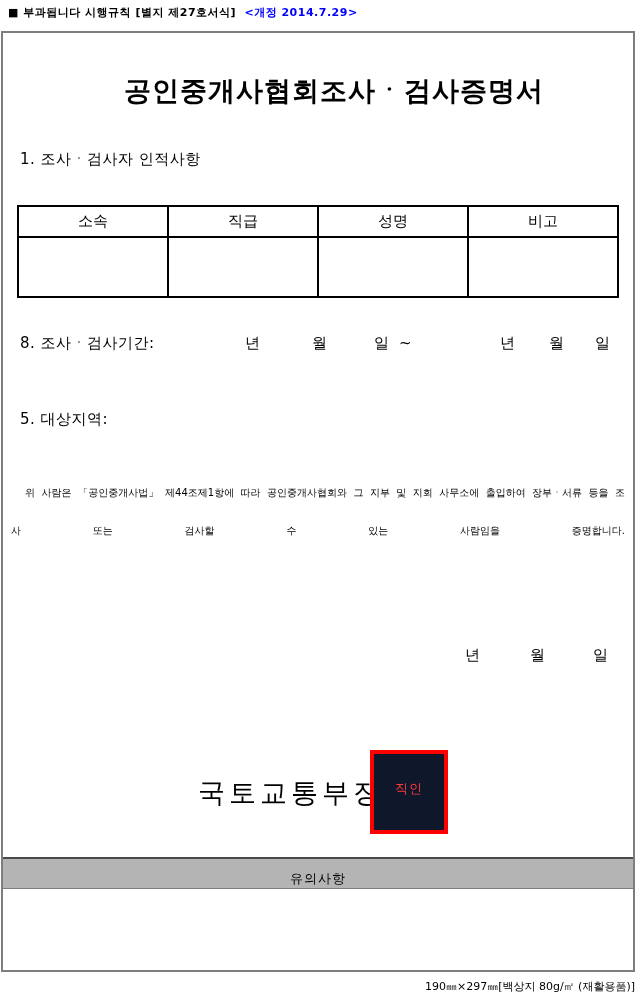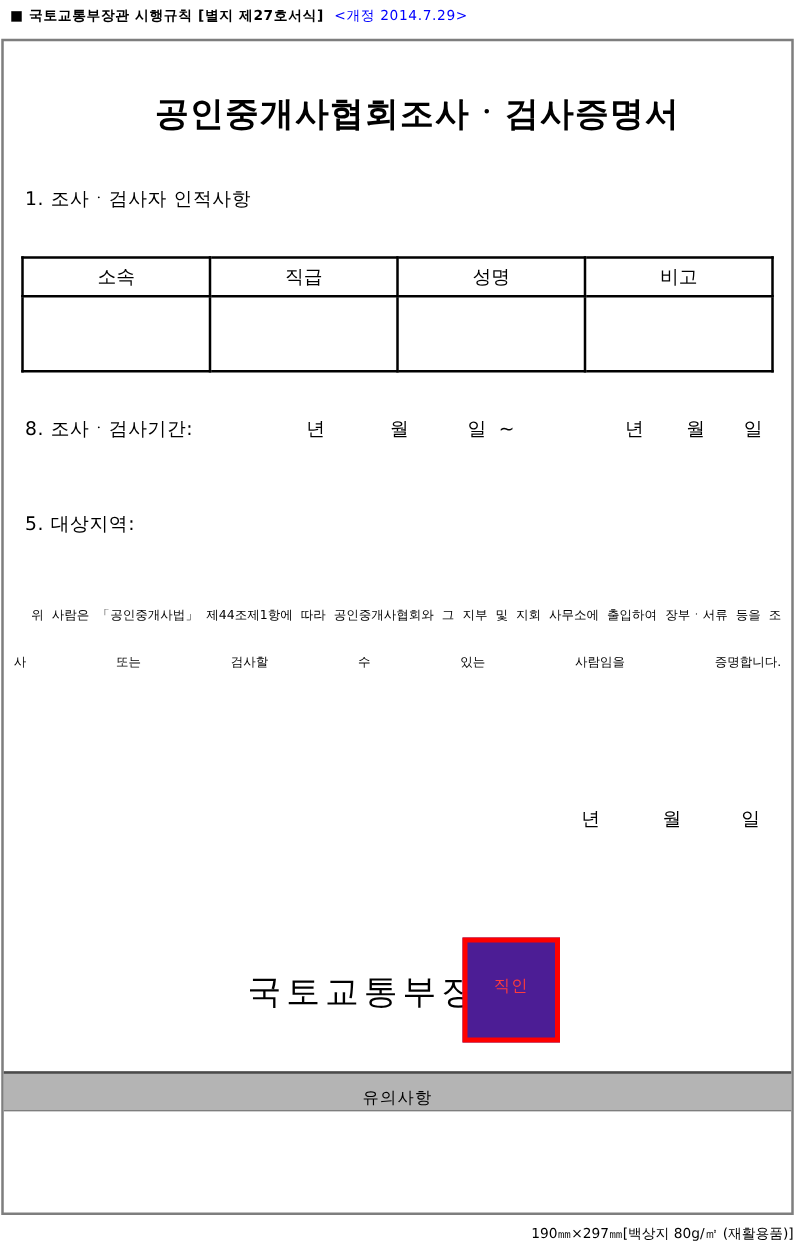--- a/index.html
+++ b/index.html
@@ -9,21 +9,21 @@
     width:640px; height:1004px;
     font-family:"DejaVu Sans","Liberation Sans",sans-serif;
     color:#000;
     overflow:hidden;
   }
   .header-note{
     position:absolute; left:8px; top:5px;
     font-size:11px; font-weight:bold; letter-spacing:0.5px;
     white-space:nowrap;
   }
-  .header-note .rev{ color:#0000ff; font-weight:normal; margin-left:4px; }
+  .header-note .rev{ color:#0000ff; font-weight:bold; margin-left:4px; }
 
   .frame{
     position:absolute; left:1px; top:31px;
     width:634px; height:941px;
     border:2px solid #7e7e7e;
     background:#fff;
   }
 
   .doc-title{
     position:absolute; left:0; right:0; top:40px;
@@ -72,21 +72,21 @@
     position:absolute; left:195px; top:742px;
     font-size:27px; letter-spacing:4px;
     font-family:"DejaVu Serif","Liberation Serif",serif;
     white-space:nowrap;
   }
   .stamp{
     position:absolute; left:367px; top:717px;
     width:78px; height:84px;
     border:4px solid #ff0000;
     display:flex; align-items:center; justify-content:center;
-    background:#4c1d95;
+    background:#0f172a;
   }
   .stamp .stamp-text{ color:#ff3b3b; font-size:13px; letter-spacing:1px; margin-top:-6px; }
 
   .notice-bar{
     position:absolute; left:0; right:0; top:824px;
     height:32px;
     background:#b4b4b4;
     border-top:2px solid #4a4a4a;
     border-bottom:1px solid #7e7e7e;
     text-align:center;
@@ -103,21 +103,21 @@
   .paper-spec{
     position:absolute; right:5px; top:979px;
     font-size:11px; letter-spacing:0;
     white-space:nowrap;
   }
 </style>
 </head>
 <body>
 
 <div class="header-note">
-  <span>■ 국토교통부장관 시행규칙 [별지 제27호서식]</span>
+  <span>■ 부과됩니다 시행규칙 [별지 제27호서식]</span>
   <span class="rev">&lt;개정 2014.7.29&gt;</span>
 </div>
 
 <div class="frame">
 
   <div class="doc-title">공인중개사협회조사ㆍ검사증명서</div>
 
   <div class="sec-heading sec1">1. 조사ㆍ검사자 인적사항</div>
 
   <table class="personnel">

